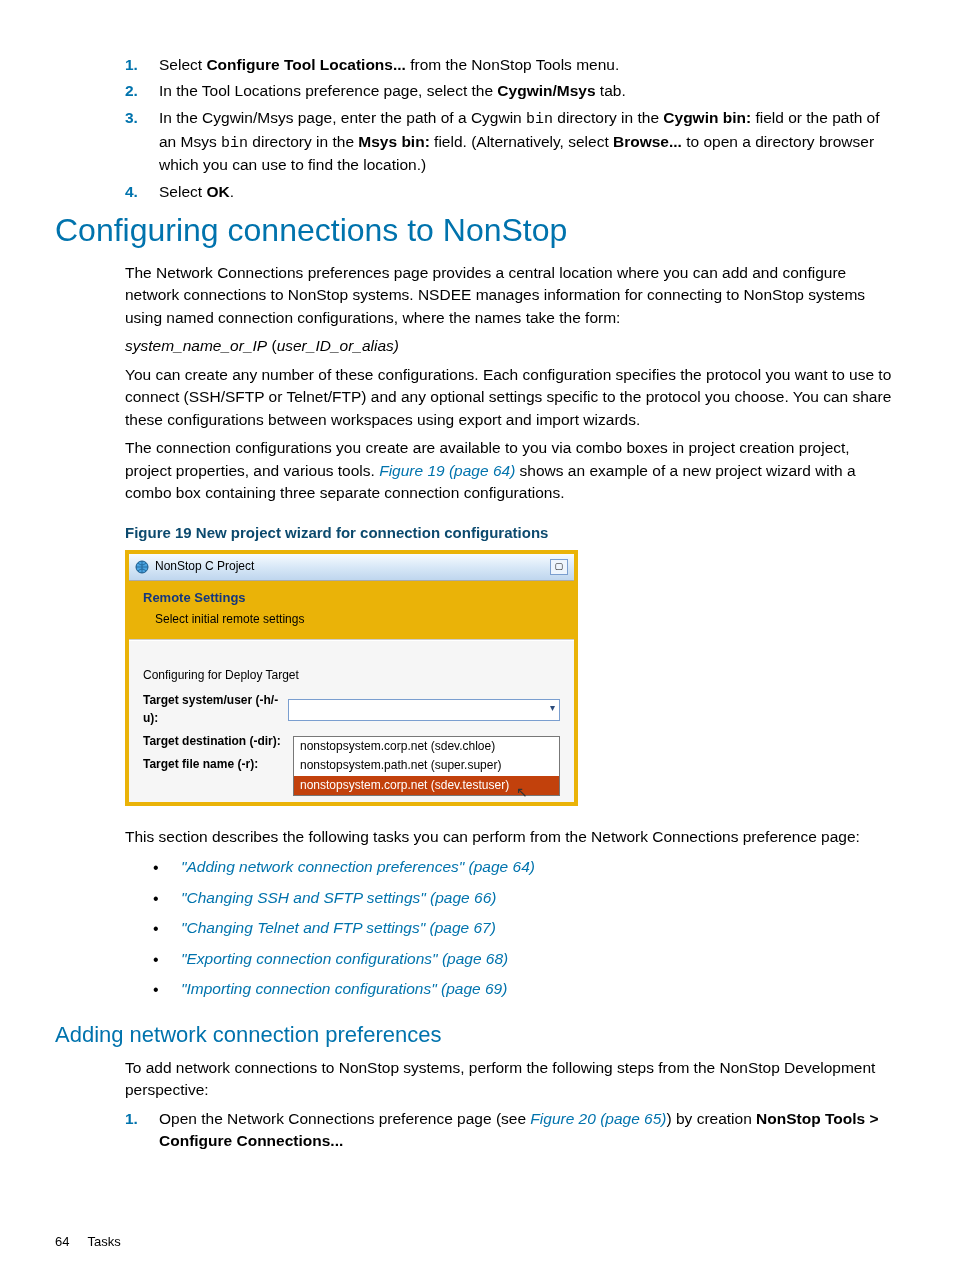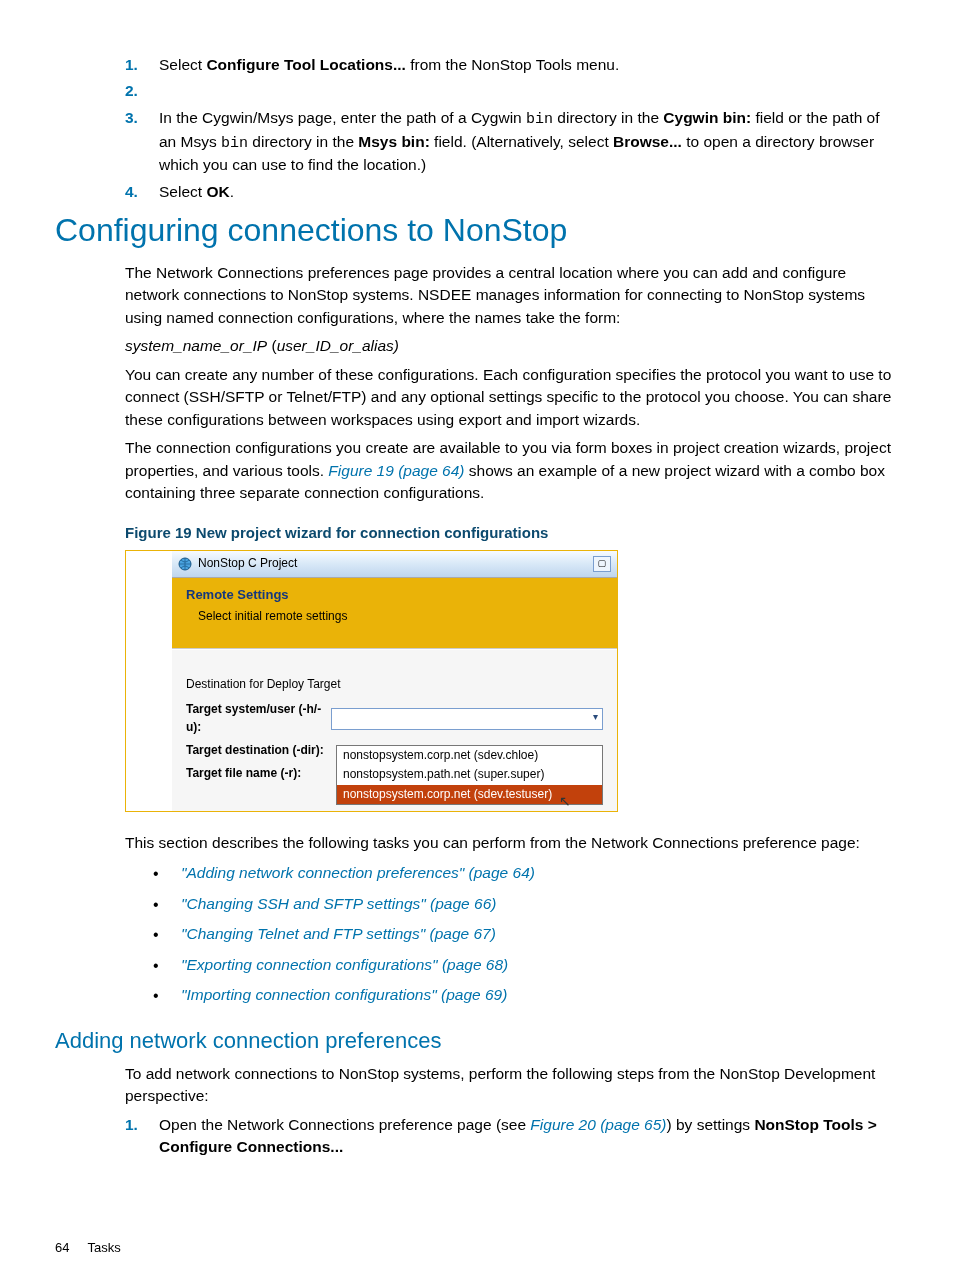--- a/index.html
+++ b/index.html
@@ -65,43 +65,42 @@
     font-size: 16px;
   }
   .figure-caption {
     margin: 18px 0 6px 70px;
     color: #0c4a6e;
     font-weight: bold;
     font-size: 15px;
   }
   .figure {
     margin: 0 0 20px 70px;
-    border: 1px solid #eab308;
+    border: 4px solid #eab308;
     width: 445px;
     font-family: "Segoe UI", Tahoma, sans-serif;
     font-size: 12px;
     background: #fff;
-    padding-left: 46px;
   }
   .fig-titlebar {
     background: linear-gradient(to bottom, #f7fbff, #d8e8f7 50%, #bfd6ee);
     padding: 4px 6px;
     display: flex;
     align-items: center;
     gap: 6px;
     border-bottom: 1px solid #aaa;
   }
   .fig-titlebar .spacer { flex: 1; }
   .fig-header {
     padding: 8px 14px 10px 14px;
     background: #eab308;
     border-bottom: 1px solid #ccc;
   }
   .fig-header-title { font-weight: bold; color: #14377d; font-size: 13px; }
-  .fig-header-sub { font-size: 12px; margin: 4px 0 12px 12px; }
+  .fig-header-sub { font-size: 12px; margin: 4px 0 0 12px; }
   .fig-form {
     padding: 26px 14px 6px 14px;
     background: #f6f6f6;
     border-top: 1px solid #fff;
   }
   .fig-row { display: flex; align-items: center; margin: 6px 0; }
   .fig-label { width: 145px; font-size: 12px; font-weight: bold; }
   .combo {
     flex: 1;
     height: 20px;
@@ -154,20 +153,21 @@
 </head>
 <body>
 
 <ol class="numbered" id="steps-top">
     <li>
       <span class="num">1.</span>
       <span><span>Select </span><span class="bold">Configure Tool Locations...</span><span> from the NonStop Tools menu.</span></span>
     </li>
     <li>
       <span class="num">2.</span>
+      <span><span>In the Tool Locations preference page, select the </span><span class="bold">Cygwin/Msys</span><span> tab.</span></span>
     </li>
     <li>
       <span class="num">3.</span>
       <span><span>In the Cygwin/Msys page, enter the path of a Cygwin </span><span class="code">bin</span><span> directory in the </span><span class="bold">Cygwin bin:</span><span> field or the path of an Msys </span><span class="code">bin</span><span> directory in the </span><span class="bold">Msys bin:</span><span> field. (Alternatively, select </span><span class="bold">Browse...</span><span> to open a directory browser which you can use to find the location.)</span></span>
     </li>
     <li>
       <span class="num">4.</span>
       <span><span>Select </span><span class="bold">OK</span><span>.</span></span>
     </li>
   </ol>
@@ -176,21 +176,21 @@
 
 <p class="body-text">The Network Connections preferences page provides a central location where you can add and configure network connections to NonStop systems. NSDEE manages information for connecting to NonStop systems using named connection configurations, where the names take the form:</p>
 
 <p class="body-text">
   <span class="italic">system_name_or_IP</span><span> (</span><span class="italic">user_ID_or_alias)</span>
 </p>
 
 <p class="body-text">You can create any number of these configurations. Each configuration specifies the protocol you want to use to connect (SSH/SFTP or Telnet/FTP) and any optional settings specific to the protocol you choose. You can share these configurations between workspaces using export and import wizards.</p>
 
 <p class="body-text">
-  <span>The connection configurations you create are available to you via form boxes in project creation wizards, project properties, and various tools. </span><span class="link">Figure 19 (page 64)</span><span> shows an example of a new project wizard with a combo box containing three separate connection configurations.</span>
+  <span>The connection configurations you create are available to you via combo boxes in project creation project, project properties, and various tools. </span><span class="link">Figure 19 (page 64)</span><span> shows an example of a new project wizard with a combo box containing three separate connection configurations.</span>
 </p>
 
 <div class="figure-caption">Figure 19 New project wizard for connection configurations</div>
 
 <div class="figure">
   <div class="fig-titlebar">
     <span class="icon-globe">
       <svg viewBox="0 0 14 14">
           <circle cx="7" cy="7" r="6" fill="#4aa3e0" stroke="#1a5a8a"></circle>
           <path d="M1 7h12M7 1v12M3 3q4 4 8 0M3 11q4 -4 8 0" stroke="#1a5a8a" fill="none" stroke-width="0.7"></path>
@@ -198,21 +198,21 @@
     </span>
     <span>NonStop C Project</span>
     <span class="spacer"></span>
     <span class="win-btn">▢</span>
   </div>
   <div class="fig-header">
     <div class="fig-header-title">Remote Settings</div>
     <div class="fig-header-sub">Select initial remote settings</div>
   </div>
   <div class="fig-form">
-    <div style="margin-bottom:8px;">Destination for Deploy Target</div>
+    <div style="margin-bottom:8px;">Configuring for Deploy Target</div>
     <div class="fig-row">
       <div class="fig-label">Target system/user (-h/-u):</div>
       <div class="combo"></div>
     </div>
     <div class="fig-row">
       <div class="fig-label">Target destination (-dir):</div>
     </div>
     <div class="fig-row" style="margin-top:2px;">
       <div class="fig-label">Target file name (-r):</div>
     </div>
@@ -235,20 +235,20 @@
     <li><span class="link">"Importing connection configurations" (page 69)</span></li>
   </ul>
 
 <h2>Adding network connection preferences</h2>
 
 <p class="body-text">To add network connections to NonStop systems, perform the following steps from the NonStop Development perspective:</p>
 
 <ol class="numbered" id="steps-bottom">
     <li>
       <span class="num">1.</span>
-      <span><span>Open the Network Connections preference page (see </span><span class="link">Figure 20 (page 65)</span><span>) by settings </span><span class="bold">NonStop Tools &gt; Configure Connections...</span></span>
+      <span><span>Open the Network Connections preference page (see </span><span class="link">Figure 20 (page 65)</span><span>) by creation </span><span class="bold">NonStop Tools &gt; Configure Connections...</span></span>
     </li>
   </ol>
 
 <div class="footer">
   <span>64</span>
   <span>Tasks</span>
 </div>
 
 </body></html>

